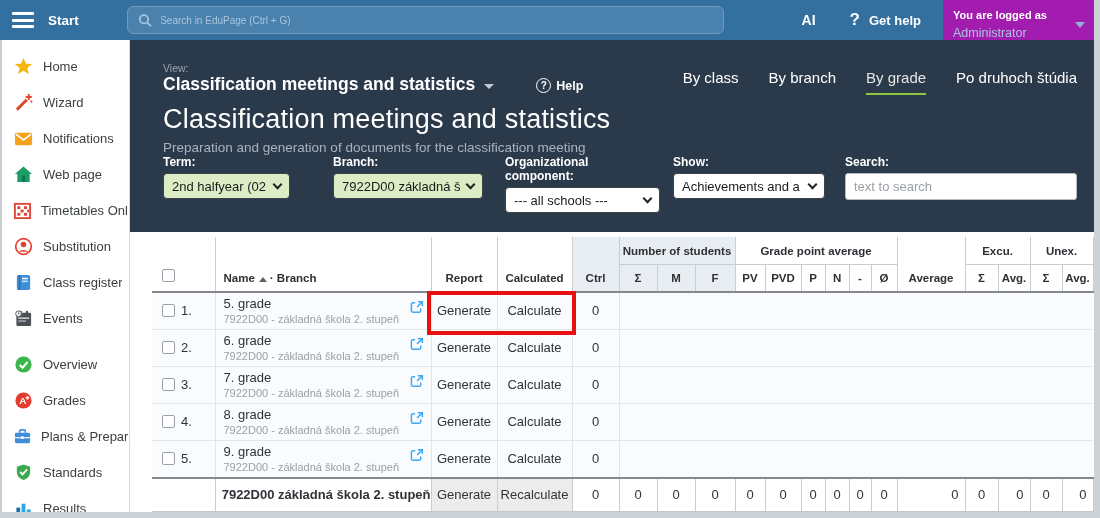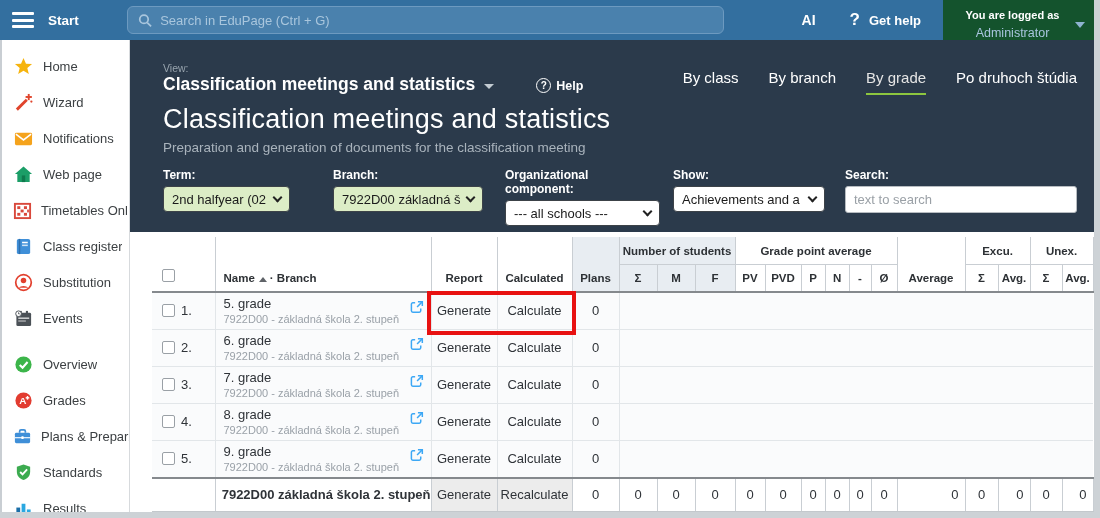--- a/index.html
+++ b/index.html
@@ -11,28 +11,28 @@
   .edge-bottom{ position:absolute; left:0; top:512px; width:1100px; height:6px; background:#cdd2d6; z-index:50;}
 
   
   .topbar { position:absolute; left:0; top:0; width:1094px; height:40px; background:#336f9f;
             display:flex; align-items:center; color:#fff; }
   .burger { width:22px; margin-left:12px; cursor:pointer; }
   .burger div { height:3px; background:#fff; border-radius:1px; margin:3.5px 0; }
   .start-label { font-size:13.5px; font-weight:bold; margin-left:14px; }
   .searchpill { margin-left:48px; width:597px; height:28px; background:#4a81ad; border:1px solid #6d9ac0;
                 border-radius:6px; display:flex; align-items:center; padding:0 10px; }
-  .searchpill input { background:transparent; border:none; outline:none; color:#fef9c3; font-size:13px;
+  .searchpill input { background:transparent; border:none; outline:none; color:#fef9c3; font-size:10px;
                       width:100%; margin-left:8px; font-family:"Liberation Sans",sans-serif;}
   .searchpill input::placeholder { color:#a9c6dd; }
   .tb-right { display:flex; align-items:center; margin-left:auto; }
   .tb-ai { font-size:14px; font-weight:bold; margin-right:34px; cursor:pointer;}
   .tb-q  { font-size:17px; font-weight:bold; margin-right:9px; cursor:pointer;}
   .tb-gethelp { font-size:13px; font-weight:bold; margin-right:22px; cursor:pointer;}
-  .loggedbox { width:151px; height:40px; background:#14532d; padding:5px 22px 0 10px; position:relative; cursor:pointer;text-align:center;}
+  .loggedbox { width:151px; height:40px; background:#a21caf; padding:5px 22px 0 10px; position:relative; cursor:pointer;}
   .loggedbox .l1 { font-size:11px; font-weight:bold; line-height:13px;}
   .loggedbox .l2 { font-size:12.5px; color:#a8c5de; line-height:16px;}
   .loggedbox .caret { position:absolute; right:9px; top:22px; width:0; height:0;
                       border-left:5px solid transparent; border-right:5px solid transparent;
                       border-top:6px solid #8fb3d0;}
 
   
   .app { position:absolute; left:0; top:40px; width:1094px; height:472px; display:flex; }
 
   
@@ -59,21 +59,21 @@
                  font-weight:bold; display:flex; align-items:center; justify-content:center; }
   .help-label { font-size:12.5px; font-weight:bold; margin-left:5px; }
   .tabs { margin-left:auto; display:flex; align-items:flex-end;justify-content:flex-end; }
   .tab { font-size:15px; color:#fff; margin-left:30px; padding-bottom:7px; cursor:pointer; border-bottom:2px solid transparent;}
   .tab.active { color:#e5e5e5; border-bottom-color:#8dc63f; }
 
   .title-block { margin-top:9px; }
   .page-title { font-size:27px; font-weight:400; letter-spacing:.2px; }
   .page-subtitle { font-size:13.5px; color:#a9b3bc; margin-top:5px; }
 
-  .filters { display:flex; margin-top:13px; }
+  .filters { display:flex; }
   .fgroup { margin-right:0; }
   .fgroup .flabel { display:block; font-size:12px; font-weight:bold; margin-bottom:4px; }
   .selbox { height:26px; border:1px solid #3c4248; border-radius:4px; background:#fff; color:#1a1a1a;
             display:flex; align-items:center; padding:0 8px; font-size:13px; cursor:pointer; }
   .selbox.green { background:#dcedc6; }
   .selbox .stext { white-space:nowrap; overflow:hidden; flex:1; }
   .chev { width:7px; height:7px; border-right:2px solid #222; border-bottom:2px solid #222;
           transform:rotate(45deg); margin-left:7px; margin-top:-4px; flex:none;}
   .w-term   { width:127px; margin-right:43px;}
   .w-branch { width:150px; margin-right:22px;}
@@ -209,38 +209,38 @@
           <rect x="4.5" y="12.5" width="3.2" height="3" fill="#d9483b"></rect>
             <rect x="11.5" y="12.5" width="3.2" height="3" fill="#d9483b"></rect>
         </svg>
       </span>
       <span class="lbl">Timetables Onl...</span>
     </div>
 
     <div class="side-item">
       <span class="ic">
         <svg width="19" height="19" viewBox="0 0 20 20">
+          <circle cx="10" cy="10" r="8.2" fill="none" stroke="#e2402e" stroke-width="1.8"></circle>
+          <circle cx="10" cy="7.8" r="2.9" fill="#e2402e"></circle>
+          <path d="M4.8 15.6 a6.5 5 0 0 1 10.4 0" fill="#e2402e"></path>
+        </svg>
+      </span>
+      <span class="lbl">Substitution</span>
+    </div>
+
+    <div class="side-item">
+      <span class="ic">
+        <svg width="19" height="19" viewBox="0 0 20 20">
           <rect x="3" y="2" width="14" height="16" rx="2" fill="#3f8fd8"></rect>
           <rect x="5" y="2" width="1.6" height="16" fill="#2c6fae"></rect>
           <rect x="8.5" y="5" width="6" height="1.6" fill="#fff"></rect>
           <rect x="8.5" y="8" width="6" height="1.6" fill="#cfe4f7"></rect>
         </svg>
       </span>
       <span class="lbl">Class register</span>
-    </div>
-
-    <div class="side-item">
-      <span class="ic">
-        <svg width="19" height="19" viewBox="0 0 20 20">
-          <circle cx="10" cy="10" r="8.2" fill="none" stroke="#e2402e" stroke-width="1.8"></circle>
-          <circle cx="10" cy="7.8" r="2.9" fill="#e2402e"></circle>
-          <path d="M4.8 15.6 a6.5 5 0 0 1 10.4 0" fill="#e2402e"></path>
-        </svg>
-      </span>
-      <span class="lbl">Substitution</span>
     </div>
 
     <div class="side-item">
       <span class="ic">
         <svg width="19" height="19" viewBox="0 0 20 20">
           <rect x="2.5" y="4" width="15.5" height="14" rx="1.5" fill="#4b5157"></rect>
           <rect x="6" y="2" width="2.2" height="4" fill="#4b5157"></rect>
             <rect x="12.5" y="2" width="2.2" height="4" fill="#4b5157"></rect>
           <rect x="4.5" y="9" width="11.5" height="1.3" fill="#fff" opacity=".9"></rect>
           <rect x="4.5" y="12" width="8" height="1.3" fill="#fff" opacity=".6"></rect>
@@ -400,21 +400,21 @@
         <thead>
           <tr style="height:28px;">
             <th class="span2 cb-cell" rowspan="2" style="text-align:left;">
               <span class="cbx"></span>
             </th>
             <th class="span2 name-h" rowspan="2">
               <span>Name</span><span class="sort-up"></span><span>· Branch</span>
             </th>
             <th class="span2 ctr" rowspan="2">Report</th>
             <th class="span2 ctr" rowspan="2">Calculated</th>
-            <th class="span2 ctr gray" rowspan="2">Plans</th>
+            <th class="span2 ctr gray" rowspan="2">Ctrl</th>
             <th class="group ctr gray" colspan="3">Number of students</th>
             <th class="group ctr" colspan="6">Grade point average</th>
             <th class="span2 ctr" rowspan="2">Average</th>
             <th class="group ctr" colspan="2">Excu.</th>
             <th class="group ctr" colspan="2">Unex.</th>
           </tr>
           <tr class="hsub" style="height:27px;">
             <th class="ctr gray">Σ</th>
             <th class="ctr gray">M</th>
             <th class="ctr gray">F</th>

